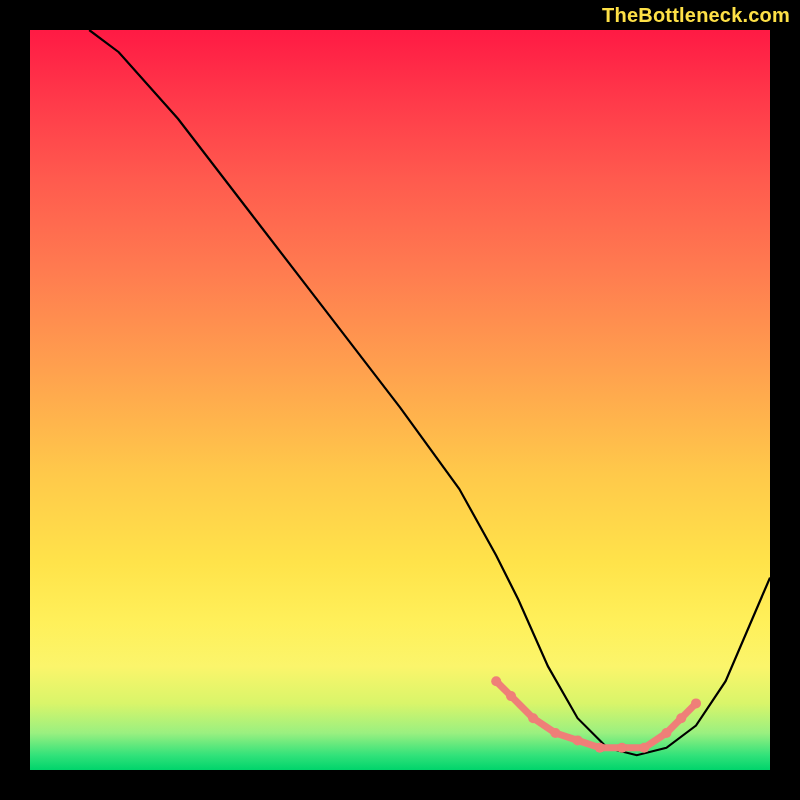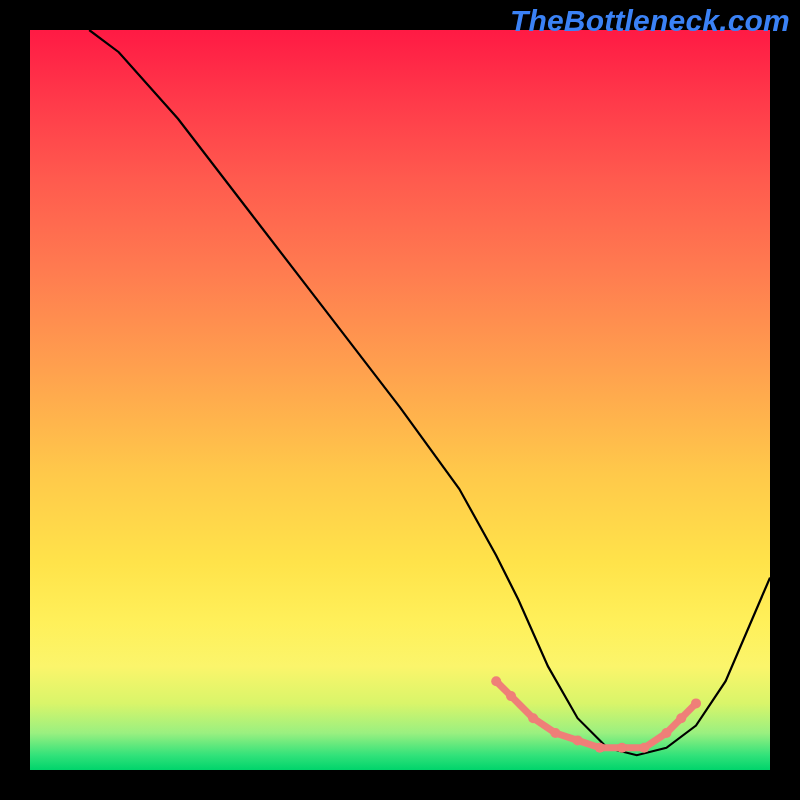--- a/index.html
+++ b/index.html
@@ -14,26 +14,25 @@
   .frame {
     position: relative;
     width: 800px;
     height: 800px;
     background: #000;
   }
   .watermark {
     position: absolute;
     top: 4px;
     right: 10px;
-    color: #3b82f6;
-    font-size: 30px;
+    color: #fde047;
+    font-size: 20px;
     font-weight: 600;
     letter-spacing: 0.2px;
     z-index: 10;
-    font-style: italic;
   }
   .plot-area {
     position: absolute;
     left: 30px;
     top: 30px;
     width: 740px;
     height: 740px;
     overflow: hidden;
   }
   .gradient {

